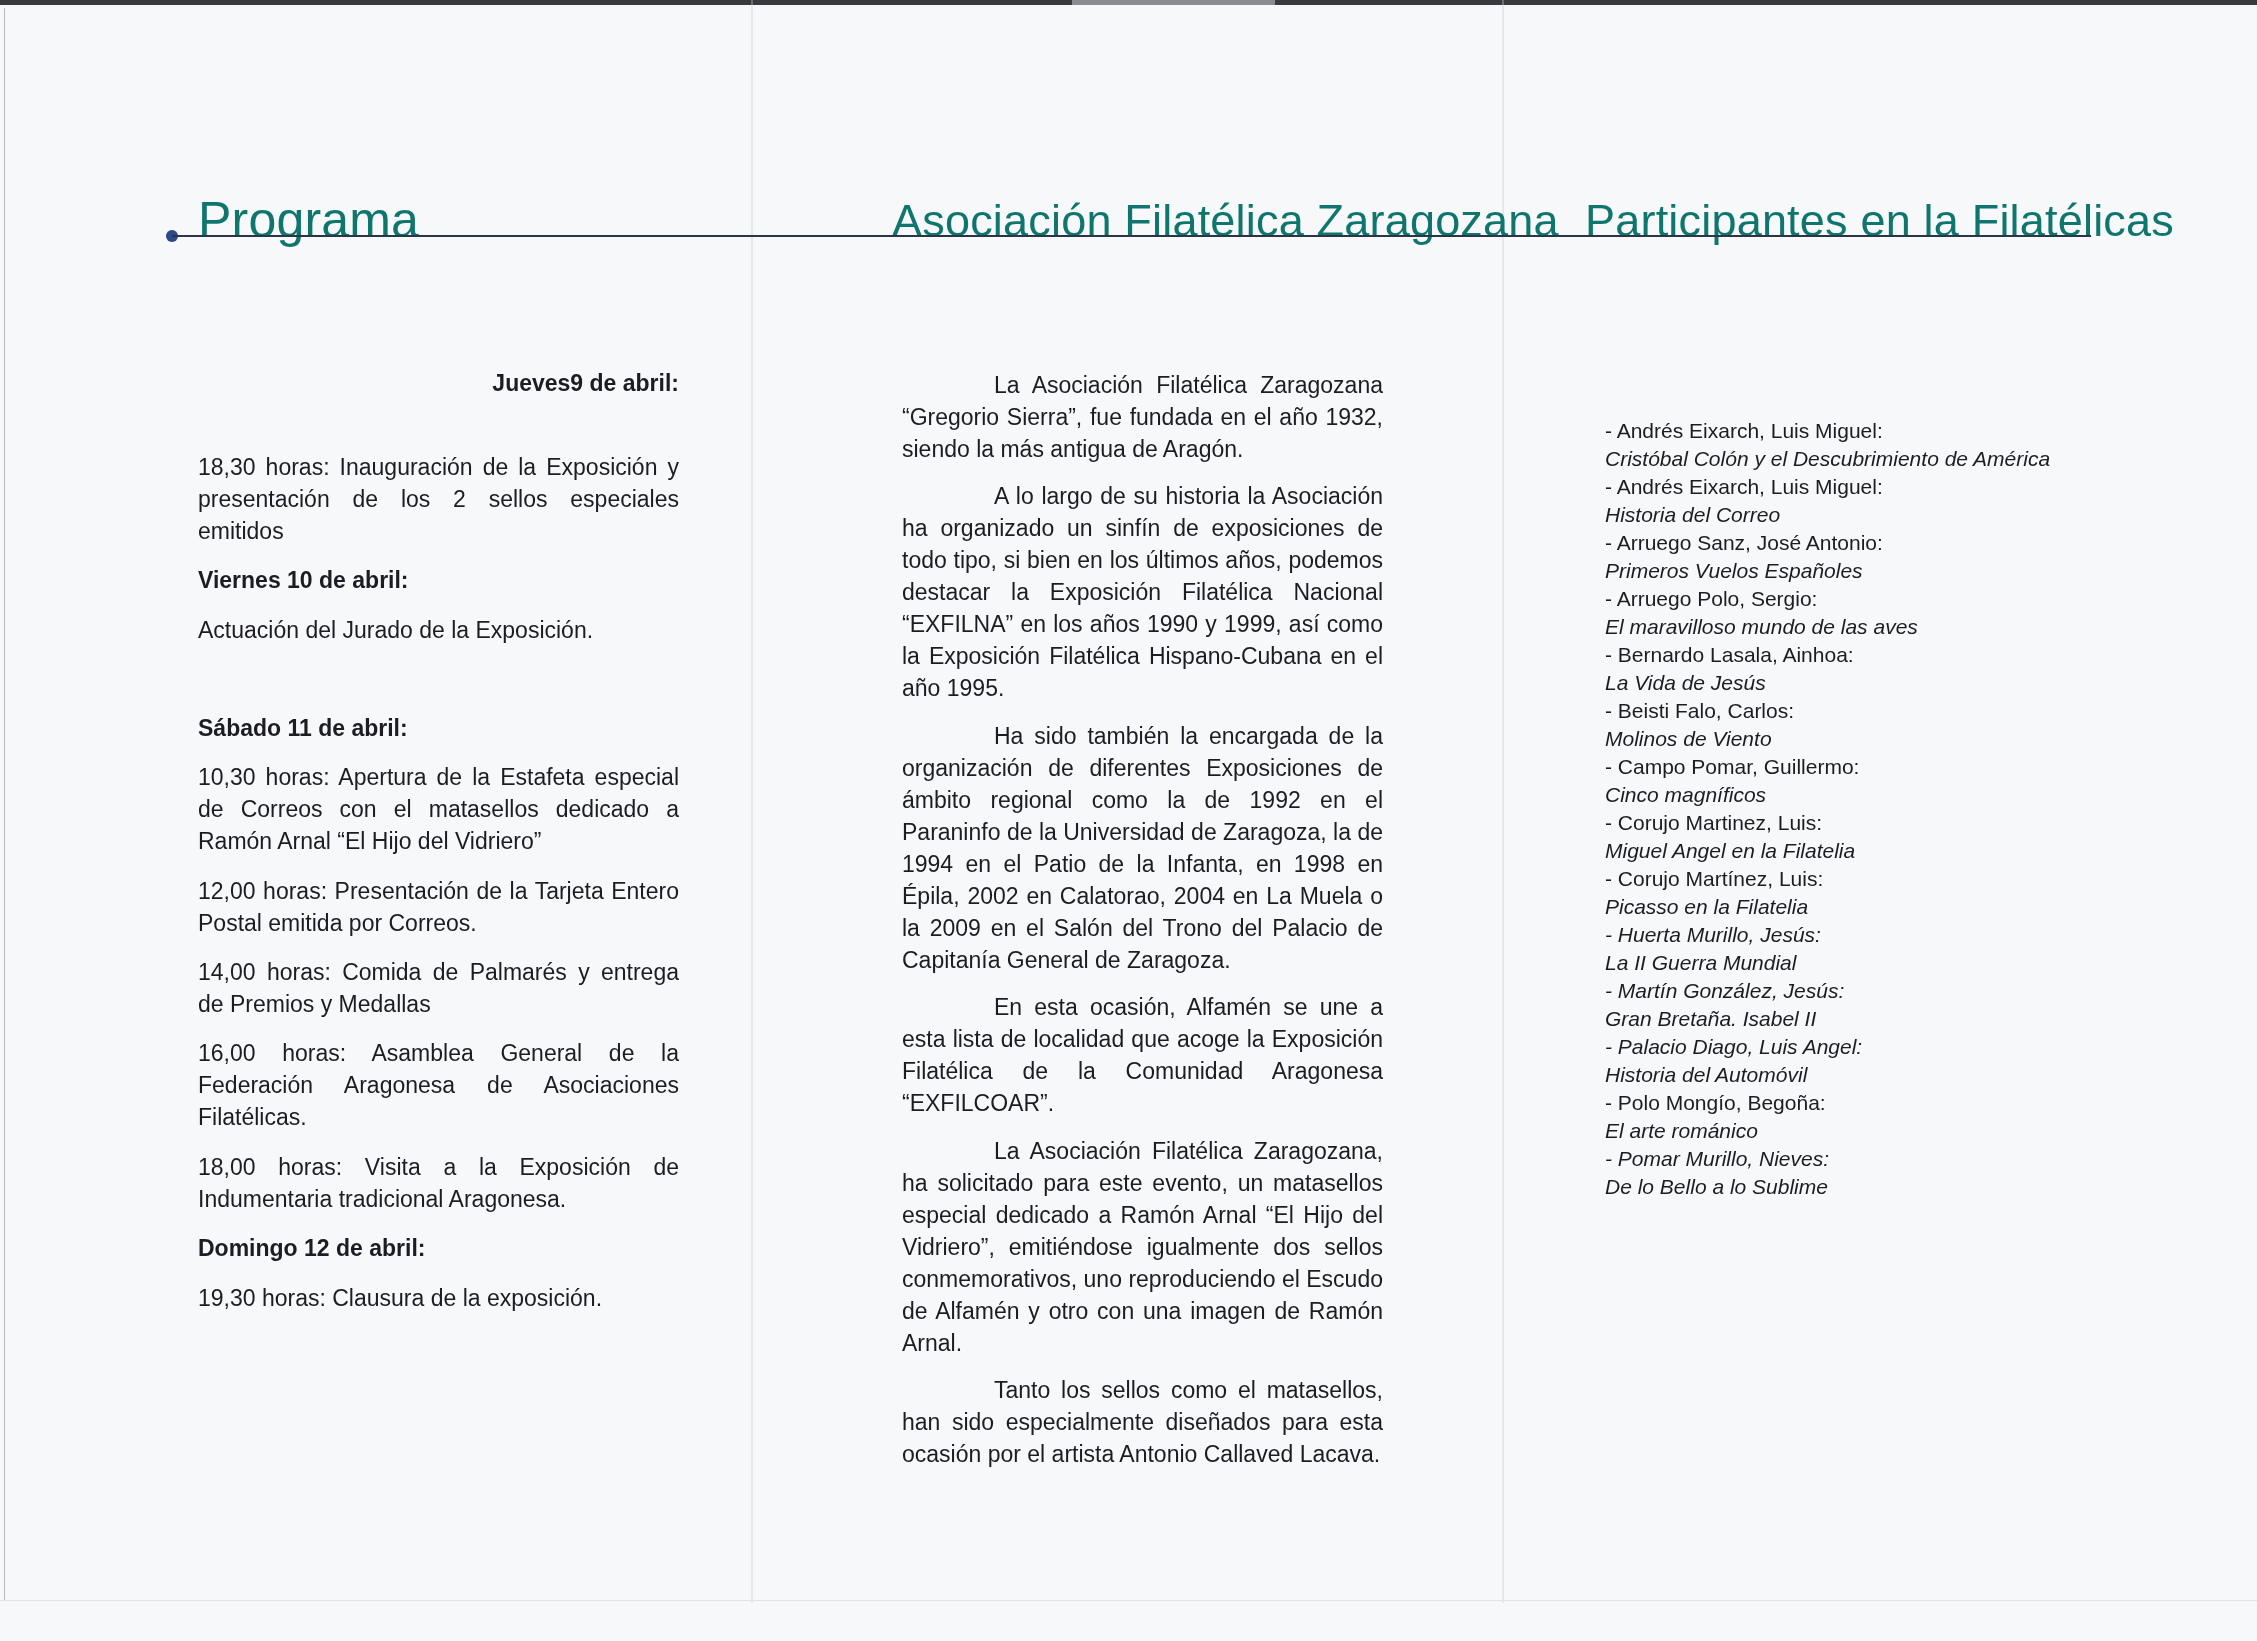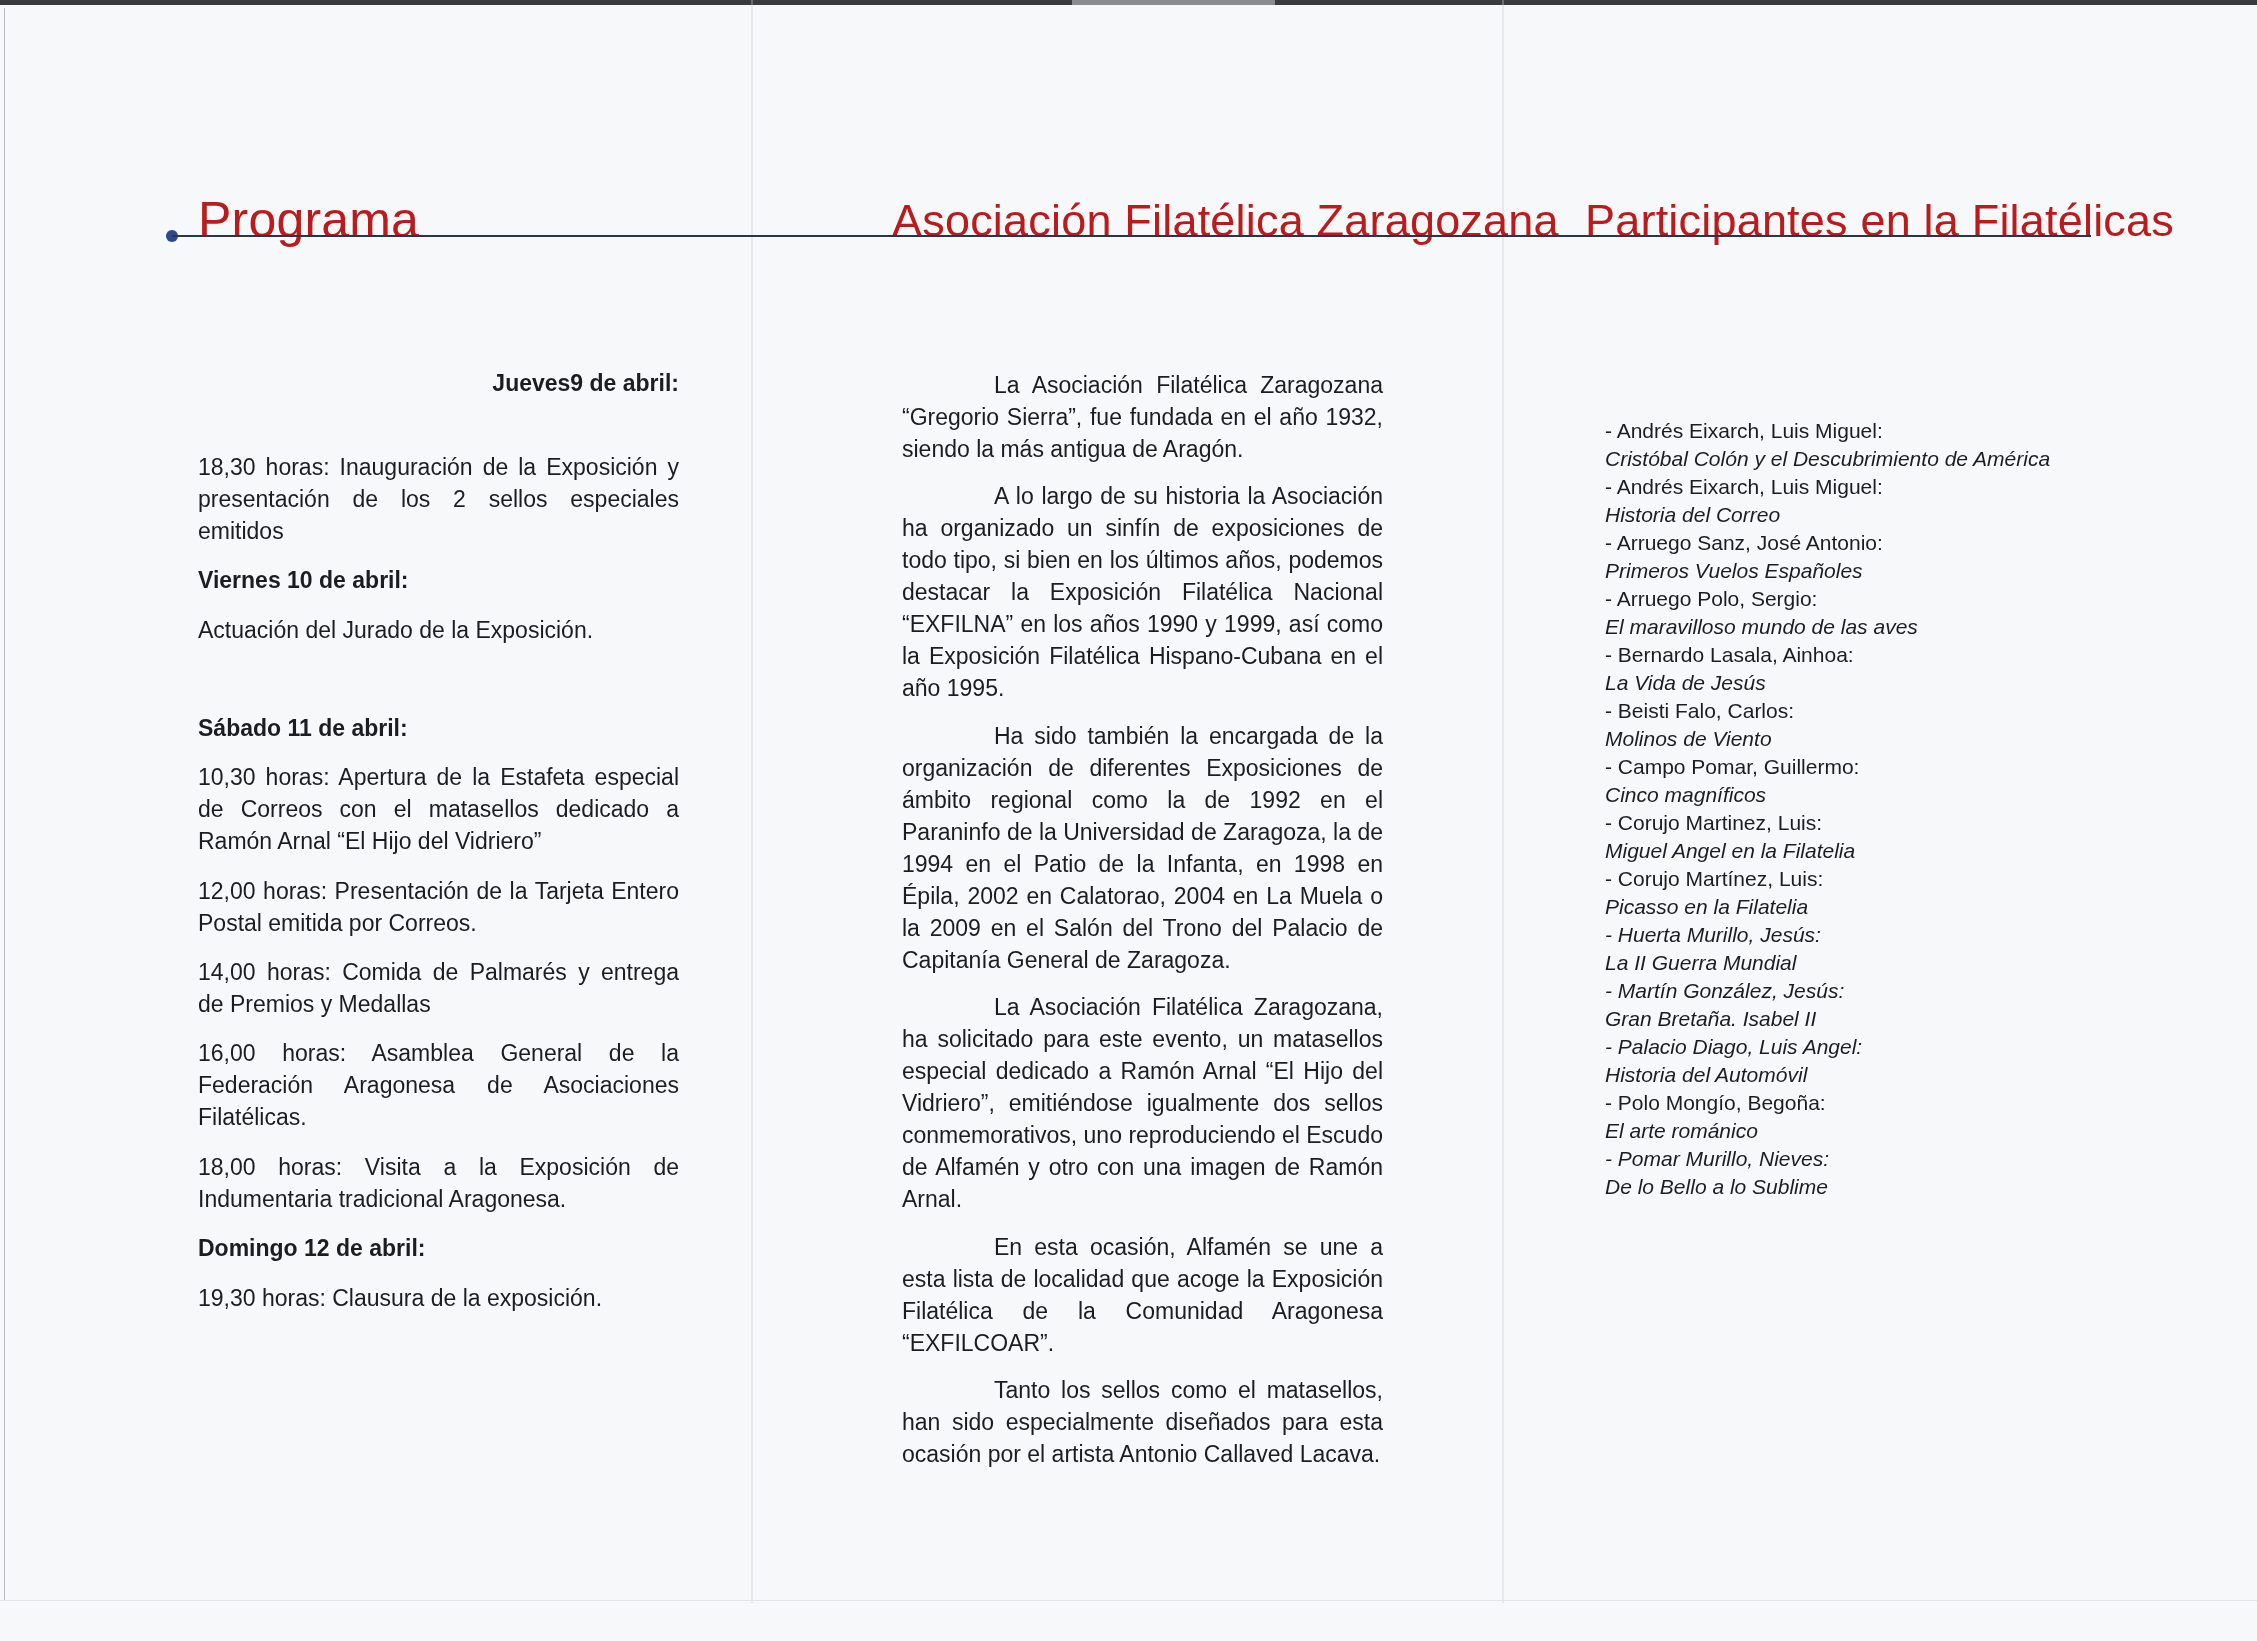--- a/index.html
+++ b/index.html
@@ -12,21 +12,21 @@
   }
   .top-band { position: absolute; left: 0; top: 0; width: 2257px; height: 4.8px; background: #3a3a3e; }
   .top-band .light { position: absolute; left: 1072px; top: 0; width: 203px; height: 4.8px; background: #8a8a90; }
   .fold { position: absolute; top: 0; width: 1.9px; height: 1603px; background: rgba(200,202,208,0.35); }
   .bottom-edge { position: absolute; left: 0; top: 1600px; width: 2257px; height: 1px; background: #e2e3e7; }
   .left-edge { position: absolute; left: 3.9px; top: 7.7px; width: 1px; height: 1593px; background: #b8b9be; }
 
   .heading {
     position: absolute; top: 162px;
     font-size: 45px; font-weight: normal; line-height: 58px;
-    color: #b91c1c; letter-spacing: 0.2px; white-space: nowrap;
+    color: #0f766e; letter-spacing: 0.2px; white-space: nowrap;
   }
   .rule { position: absolute; left: 172px; top: 235px; width: 1919px; height: 1.9px; background: #2c3447; }
   .rule-dot { position: absolute; left: 166px; top: 230px; width: 11.6px; height: 11.6px; border-radius: 50%; background: #2f4a8c; }
 
   .col { position: absolute; font-size: 23px; line-height: 32px; }
   .col p { margin: 0; }
   .left-col { left: 198px; top: 367px; width: 481px; }
   .left-col .day { font-weight: bold; margin-bottom: 17.4px; }
   .left-col .item { text-align: justify; margin-bottom: 17.4px; }
   .left-col .item.last { text-align-last: left; }
@@ -73,22 +73,22 @@
   <p class="item last">18,00 horas: Visita a la Exposición de Indumentaria tradicional Aragonesa.</p>
 
   <p class="day">Domingo 12 de abril:</p>
   <p class="item last">19,30 horas: Clausura de la exposición.</p>
 </section>
 
 <section class="col mid-col">
   <p>La Asociación Filatélica Zaragozana “Gregorio Sierra”, fue fundada en el año 1932, siendo la más antigua de Aragón.</p>
   <p>A lo largo de su historia la Asociación ha organizado un sinfín de exposiciones de todo tipo, si bien en los últimos años, podemos destacar la Exposición Filatélica Nacional “EXFILNA” en los años 1990 y 1999, así como la Exposición Filatélica Hispano-Cubana en el año 1995.</p>
   <p>Ha sido también la encargada de la organización de diferentes Exposiciones de ámbito regional como la de 1992 en el Paraninfo de la Universidad de Zaragoza, la de 1994 en el Patio de la Infanta, en 1998 en Épila, 2002 en Calatorao, 2004 en La Muela o la 2009 en el Salón del Trono del Palacio de Capitanía General de Zaragoza.</p>
+  <p>En esta ocasión, Alfamén se une a esta lista de localidad que acoge la Exposición Filatélica de la Comunidad Aragonesa “EXFILCOAR”.</p>
   <p>La Asociación Filatélica Zaragozana, ha solicitado para este evento, un matasellos especial dedicado a Ramón Arnal “El Hijo del Vidriero”, emitiéndose igualmente dos sellos conmemorativos, uno reproduciendo el Escudo de Alfamén y otro con una imagen de Ramón Arnal.</p>
-  <p>En esta ocasión, Alfamén se une a esta lista de localidad que acoge la Exposición Filatélica de la Comunidad Aragonesa “EXFILCOAR”.</p>
   <p>Tanto los sellos como el matasellos, han sido especialmente diseñados para esta ocasión por el artista Antonio Callaved Lacava.</p>
 </section>
 
 <section class="col right-col">
   <div class="entry">
       <span class="name">- Andrés Eixarch, Luis Miguel:</span>
       <span class="title">Cristóbal Colón y el Descubrimiento de América</span>
     </div>
   <div class="entry">
       <span class="name">- Andrés Eixarch, Luis Miguel:</span>

